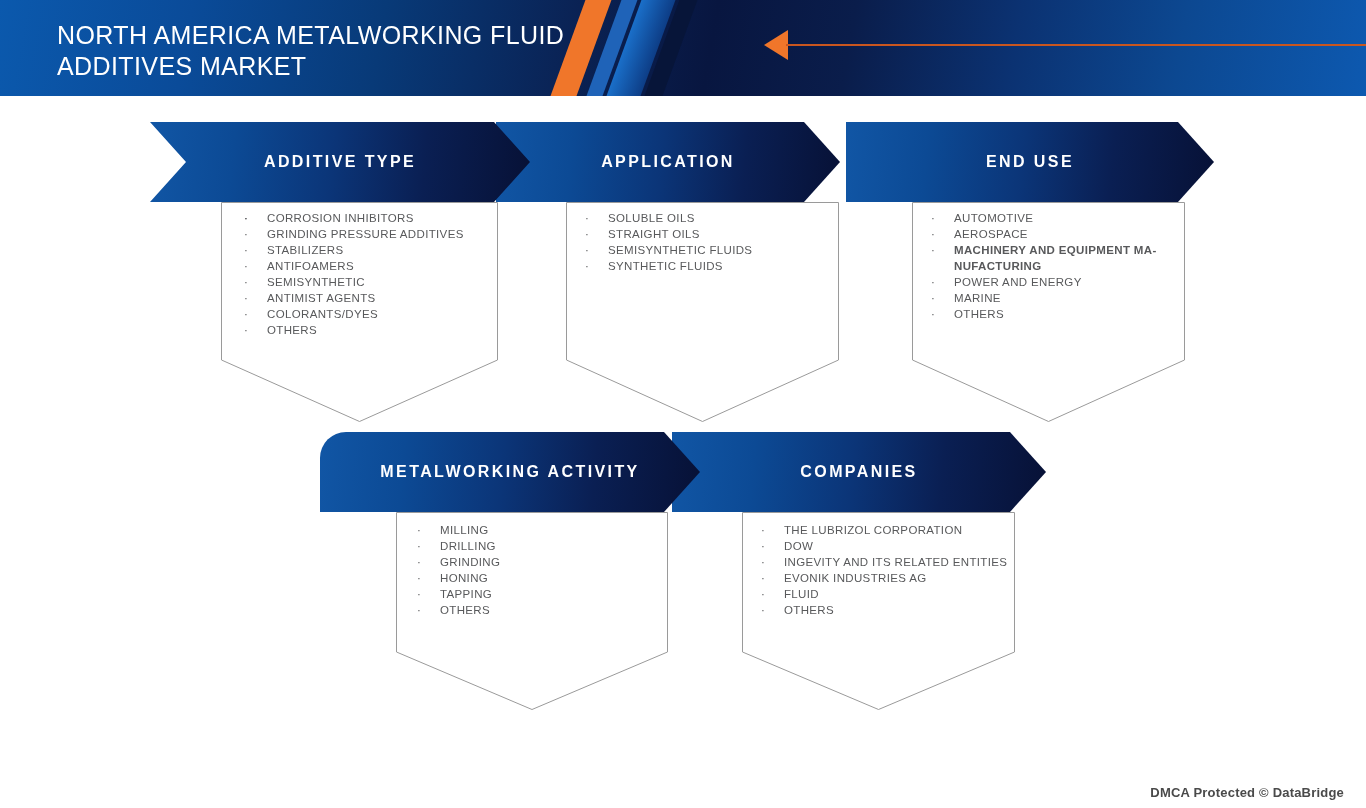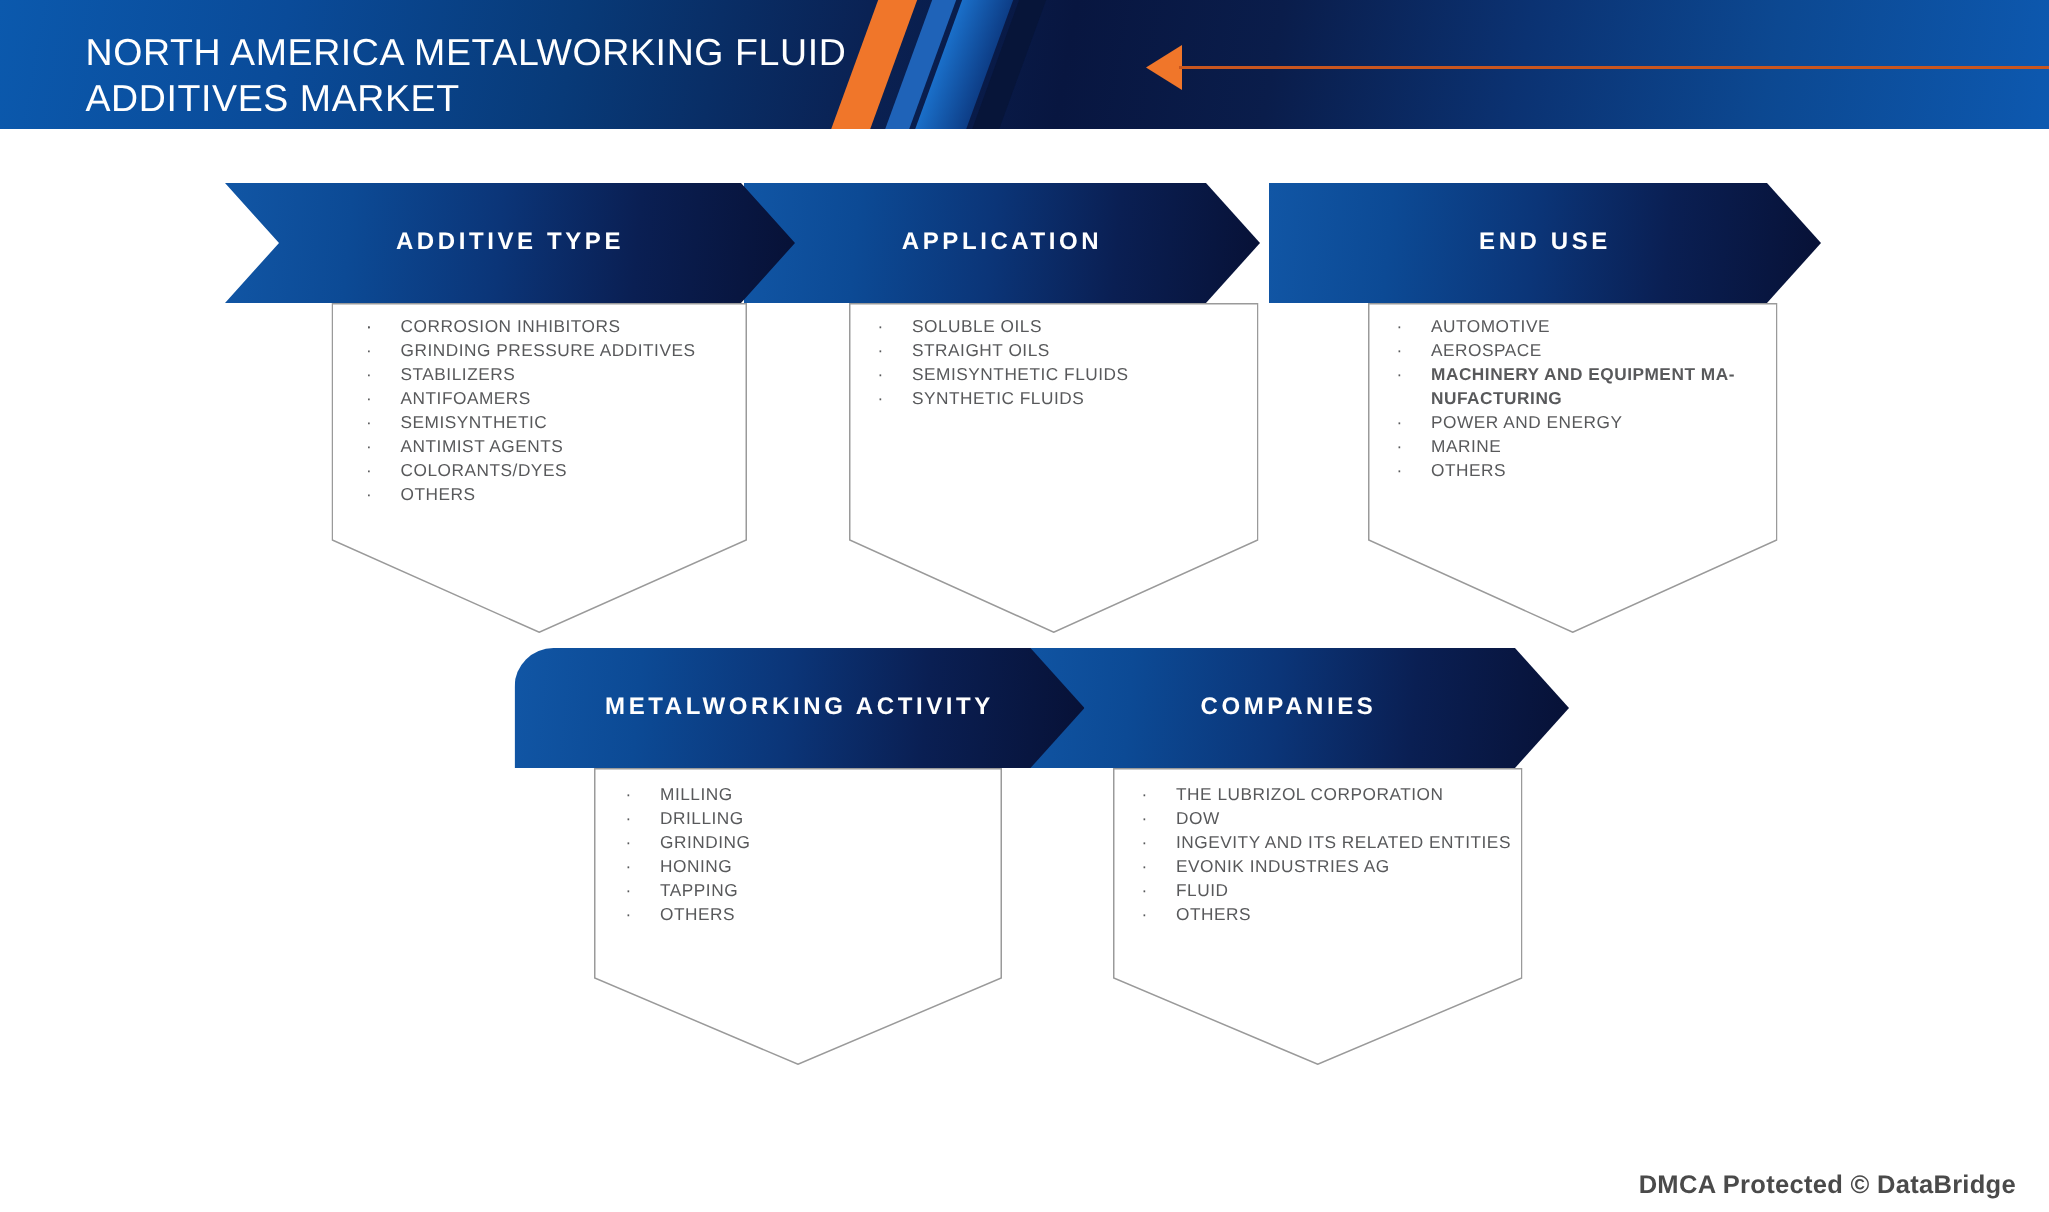--- a/index.html
+++ b/index.html
@@ -14,21 +14,21 @@
     overflow: hidden;
     font-family: "Liberation Sans", sans-serif;
     background: #ffffff;
   }
 
   
   #header-bar {
     position: absolute;
     left: 0; top: 0;
     width: 1366px;
-    height: 86px;
+    height: 96px;
     overflow: hidden;
     background: linear-gradient(100deg,
         #0b59ad 0%,
         #0a4b99 14%,
         #083a78 28%,
         #0a2254 42%,
         #081640 52%,
         #0a1d4b 62%,
         #0b3272 74%,
         #0c4891 86%,
@@ -127,21 +127,20 @@
   }
   
   .shape-round-point {
     clip-path: polygon(
       0 0,
       calc(100% - 36px) 0,
       100% 50%,
       calc(100% - 36px) 100%,
       0 100%);
     border-top-left-radius: 26px;
-    margin-left: 23px;
   }
 
   #banner-additive-type { left: 150px; top: 122px; width: 380px; z-index: 6; }
   #banner-application   { left: 496px; top: 122px; width: 344px; z-index: 5; }
   #banner-end-use       { left: 846px; top: 122px; width: 368px; z-index: 4; }
   #banner-metalworking  { left: 320px; top: 432px; width: 380px; z-index: 6; }
   #banner-companies     { left: 672px; top: 432px; width: 374px; z-index: 5; }
 
   
   .card {
@@ -194,21 +193,21 @@
 
   #card-companies { left: 742px; top: 512px; width: 273px; height: 198px; }
   #card-companies .card-list { padding-top: 10px; padding-left: 12px; }
 
   
   #footer-credit {
     position: absolute;
     right: 22px;
     bottom: 8px;
     color: #4a4a4a;
-    font-size: 17px;
+    font-size: 13px;
     font-weight: bold;
     letter-spacing: 0.2px;
     margin-left: 37px;
   }
 </style>
 </head>
 <body>
 
 <div id="header-bar">
   <div class="hdr-stripe" id="hdr-stripe-orange"></div>

